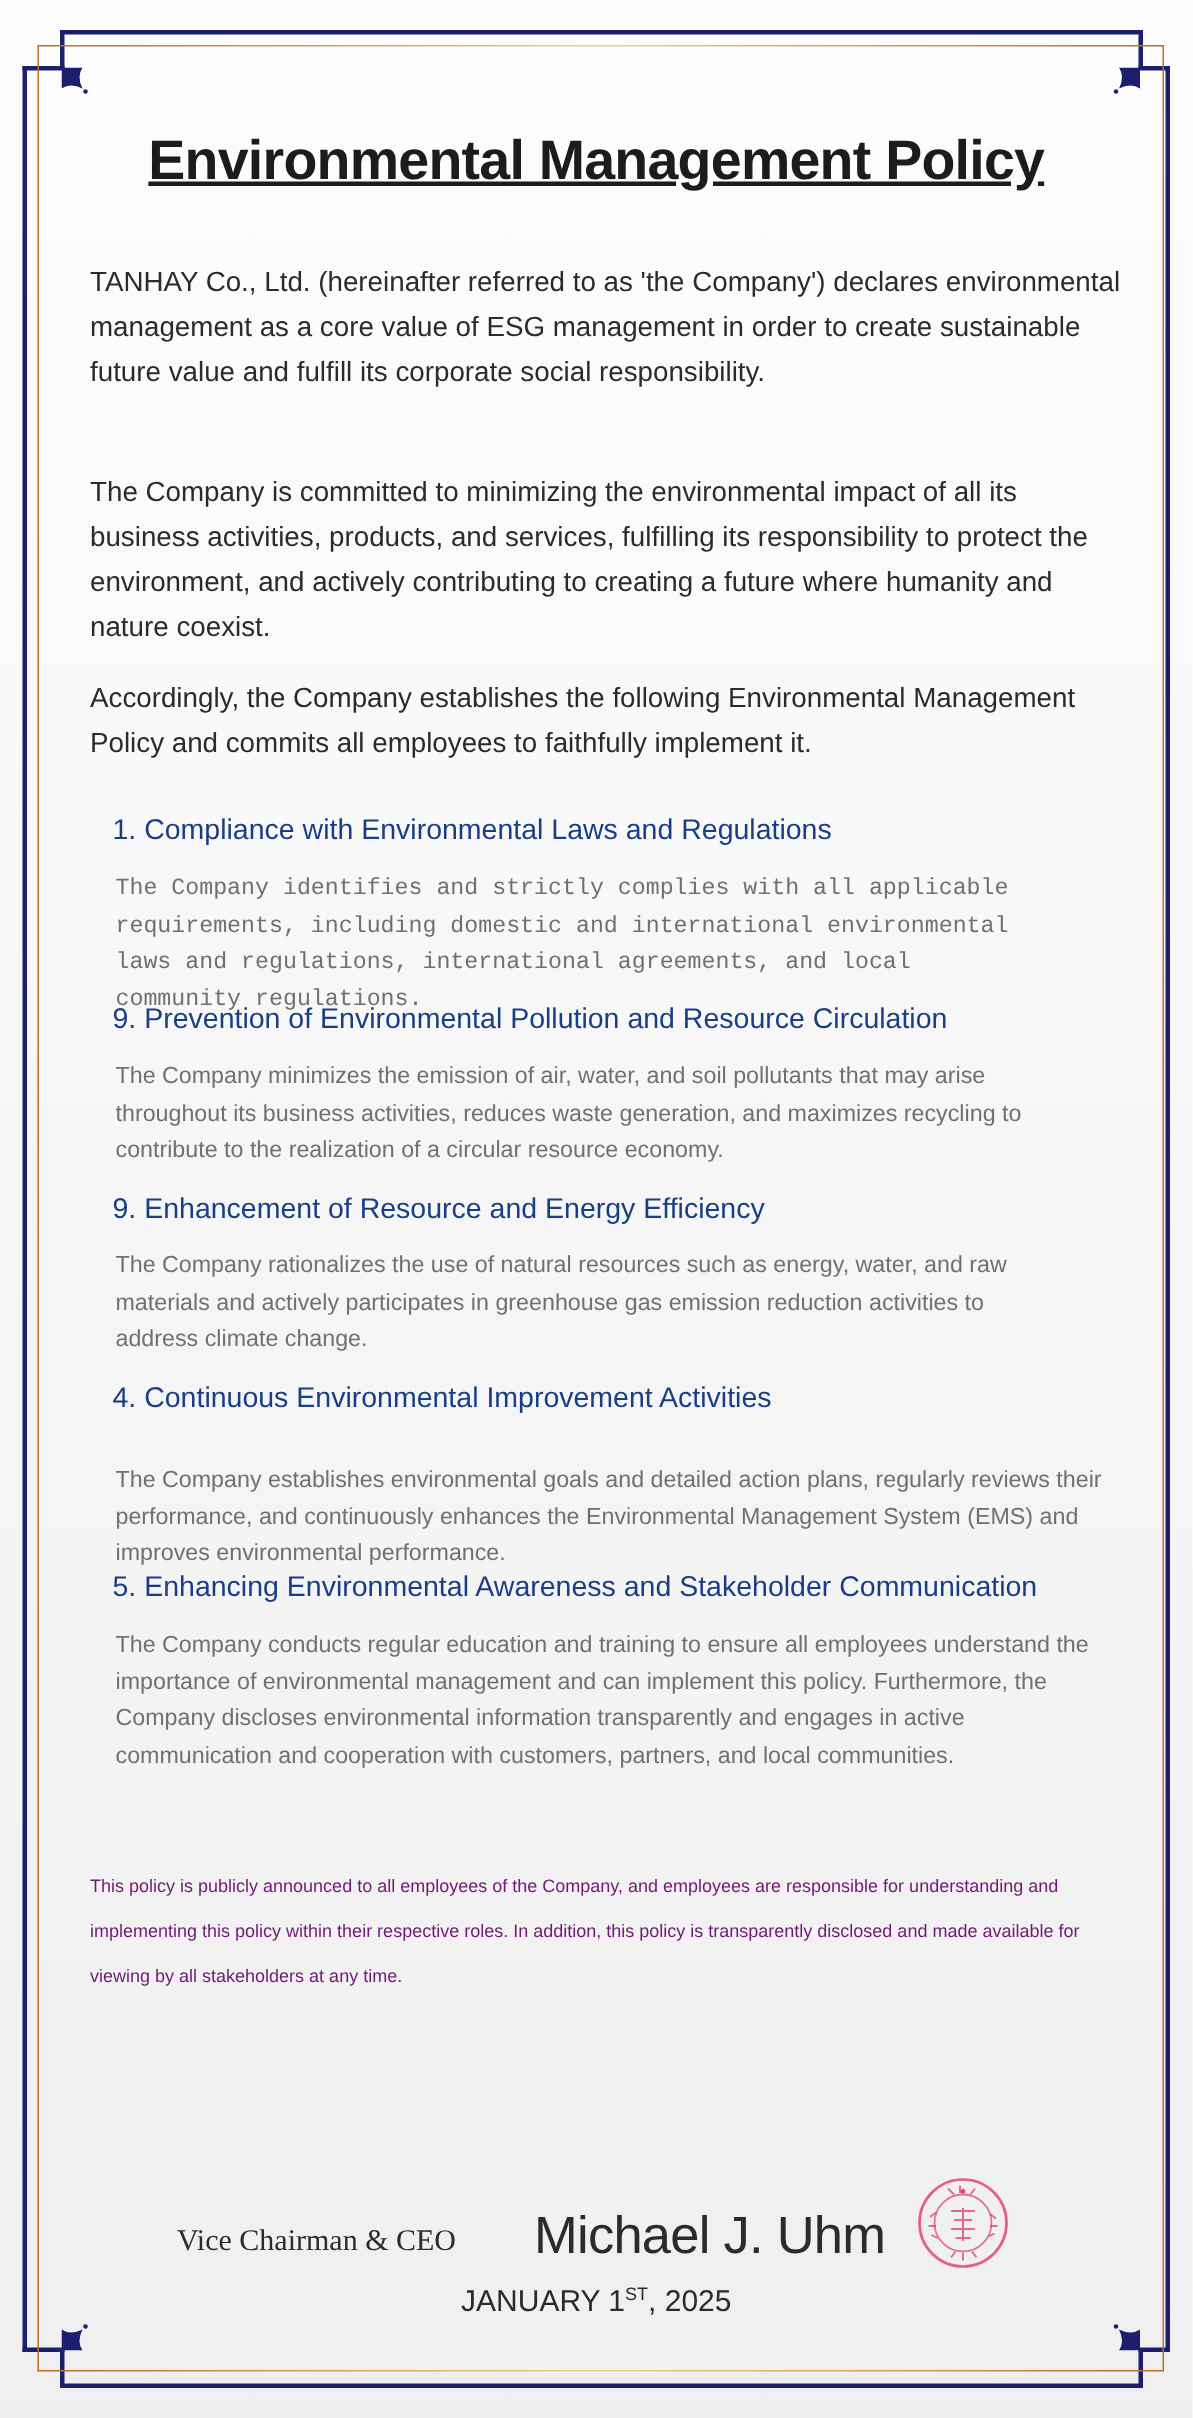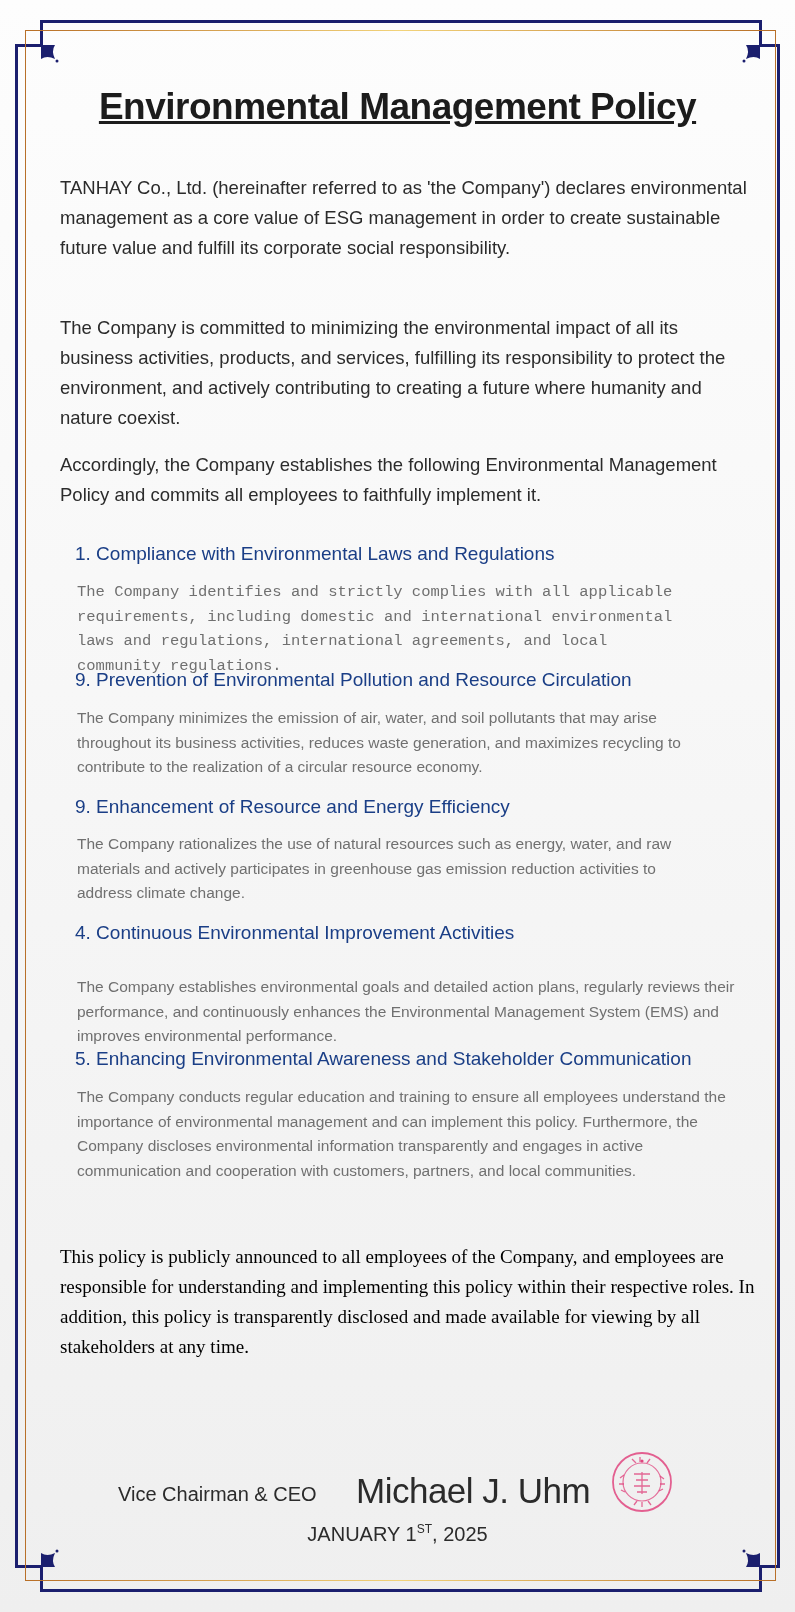--- a/index.html
+++ b/index.html
@@ -29,29 +29,29 @@
   .sec-head {
     position: absolute; left: 75px; width: 700px; margin: 0;
     font-size: 19px; color: #1a3e86; font-weight: normal;
   }
   .sec-body {
     position: absolute; left: 77px; width: 670px; margin: 0;
     font-size: 15.5px; line-height: 24.5px; color: #707070;
   }
   .closing {
     position: absolute; left: 60px; top: 1242px; width: 700px; margin: 0;
-    font-size: 19px; line-height: 30px; color: #000000; font-family: Liberation Serif, serif;
+    font-size: 12px; line-height: 30px; color: #701a75;
   }
   .date {
     position: absolute; left: 0; width: 795px; top: 1522px; text-align: center;
     font-size: 20px; color: #2b2b2b;
   }
   .date sup { font-size: 12px; }
   .role {
-    position: absolute; left: 118px; top: 1483px; font-size: 20px; color: #2b2b2b;
+    position: absolute; left: 118px; top: 1483px; font-size: 20px; color: #2b2b2b; font-family: Liberation Serif, serif;
   }
   .signer {
     position: absolute; left: 356px; top: 1471px; font-size: 35px; color: #2b2b2b;
     letter-spacing: -0.5px;
   }
   .seal { position: absolute; left: 610px; top: 1450px; width: 64px; height: 64px; }
 </style>
 </head>
 <body>
 

